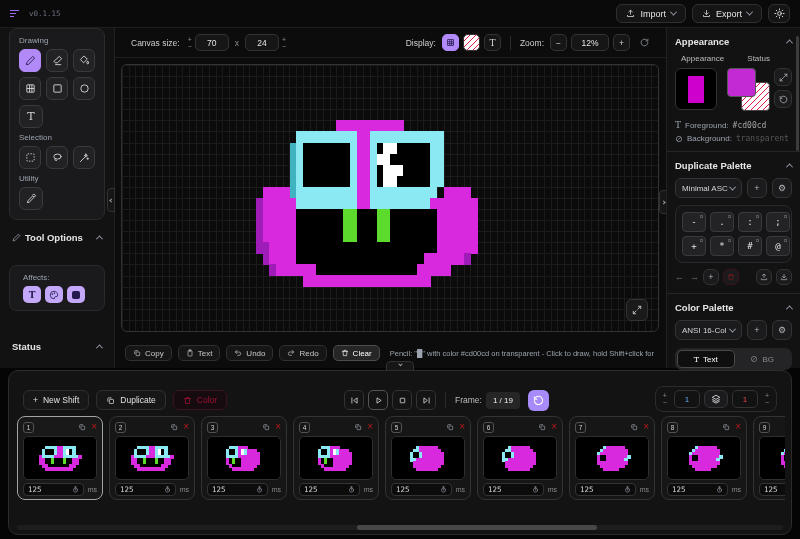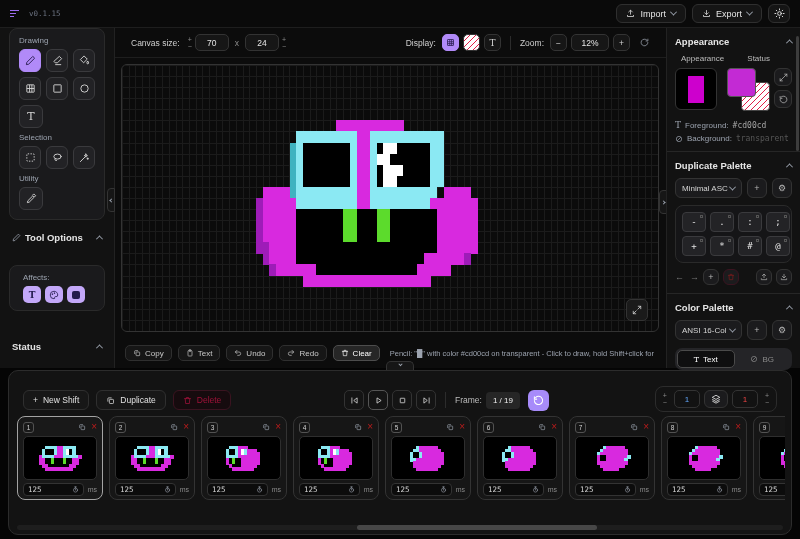--- a/index.html
+++ b/index.html
@@ -922,21 +922,21 @@
             <path d="M5 15V7a2 2 0 0 1 2-2h8"></path>
           </svg>
         <span>Duplicate</span>
       </div>
       <div class="tlbtn danger" style="margin-left:7px;">
         <svg width="9" height="9" viewBox="0 0 24 24" fill="none" stroke="#9f1239" stroke-width="2" stroke-linecap="round">
             <path d="M4 7h16"></path>
             <path d="M9 7V4h6v3"></path>
             <path d="M6 7l1 13h10l1-13"></path>
           </svg>
-        <span>Delete</span>
+        <span>Color</span>
       </div>
 
       <div class="flex abs" style="left:327px;gap:4px;">
         <div class="pb">
           <svg width="9" height="9" viewBox="0 0 24 24" fill="none" stroke="currentColor" stroke-width="2" stroke-linejoin="round">
               <path d="M5 4v16"></path>
               <path d="M19 5v14l-9-7z"></path>
             </svg>
         </div>
         <div class="pb" style="border-color:#555;">

